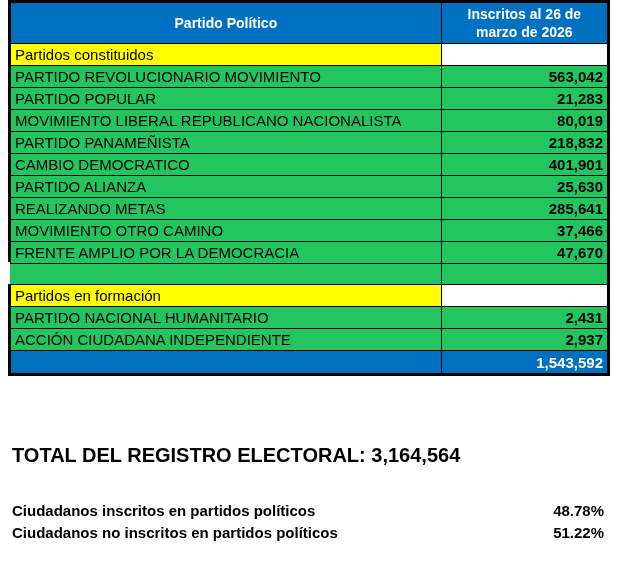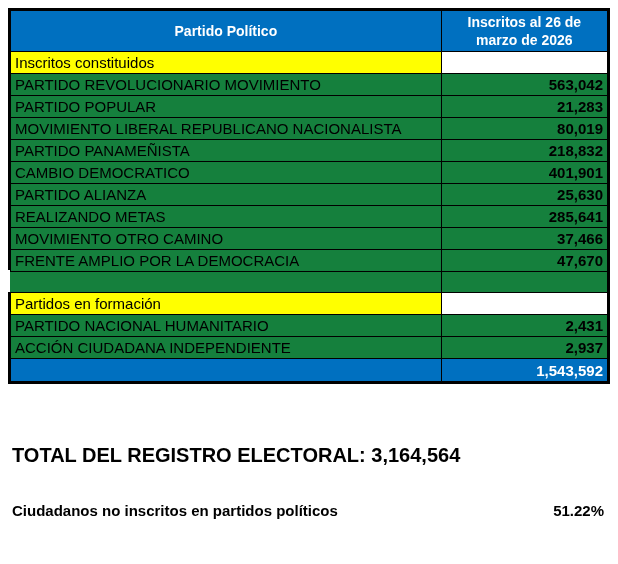--- a/index.html
+++ b/index.html
@@ -8,24 +8,24 @@
     width: 618px;
     height: 564px;
     background: #ffffff;
     font-family: "Liberation Sans", "DejaVu Sans", sans-serif;
     color: #000000;
     -webkit-font-smoothing: antialiased;
   }
   .table-wrap {
     position: absolute;
     left: 8px;
-    top: 8px;
+    top: 0;
     width: 598px;
     border: 2px solid #000000;
-    background: #15803d;
+    background: #22c55e;
   }
   table {
     width: 100%;
     border-collapse: collapse;
     table-layout: fixed;
   }
   col.c-name  { width: 430px; }
   col.c-value { width: 166px; }
   th, td {
     border: 1px solid #000000;
@@ -106,21 +106,21 @@
     <colgroup>
         <col class="c-name">
         <col class="c-value">
       </colgroup>
     <tbody>
         <tr>
       <th class="header-cell">Partido Político</th>
       <th class="header-cell">Inscritos al 26 de marzo de 2026</th>
     </tr>
     <tr class="section-row">
-      <td class="name-cell">Inscritos constituidos</td>
+      <td class="name-cell">Partidos constituidos</td>
       <td class="value-cell"></td>
     </tr>
     <tr class="data-row">
       <td class="name-cell">PARTIDO REVOLUCIONARIO MOVIMIENTO</td>
       <td class="value-cell">563,042</td>
     </tr>
     <tr class="data-row">
       <td class="name-cell">PARTIDO POPULAR</td>
       <td class="value-cell">21,283</td>
     </tr>
@@ -173,16 +173,20 @@
       <td class="value-cell">1,543,592</td>
     </tr>
   </tbody>
     </table>
 </div>
 
 <div class="summary-total">TOTAL DEL REGISTRO ELECTORAL: 3,164,564</div>
 
 <div class="summary-stats">
   <div class="stat-line">
+    <span>Ciudadanos inscritos en partidos políticos</span>
+    <span>48.78%</span>
+  </div>
+  <div class="stat-line">
     <span>Ciudadanos no inscritos en partidos políticos</span>
     <span>51.22%</span>
   </div>
 </div>
 
 </body></html>

